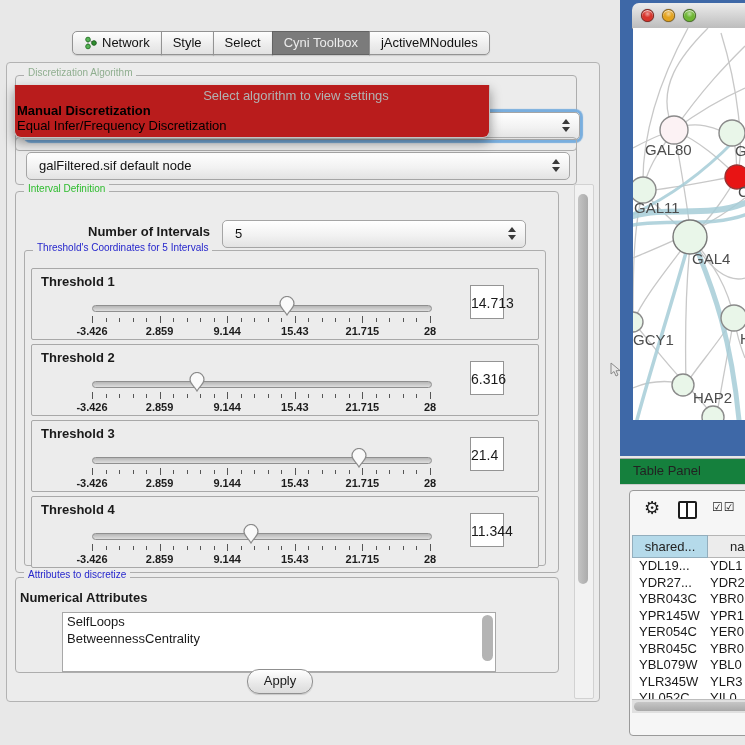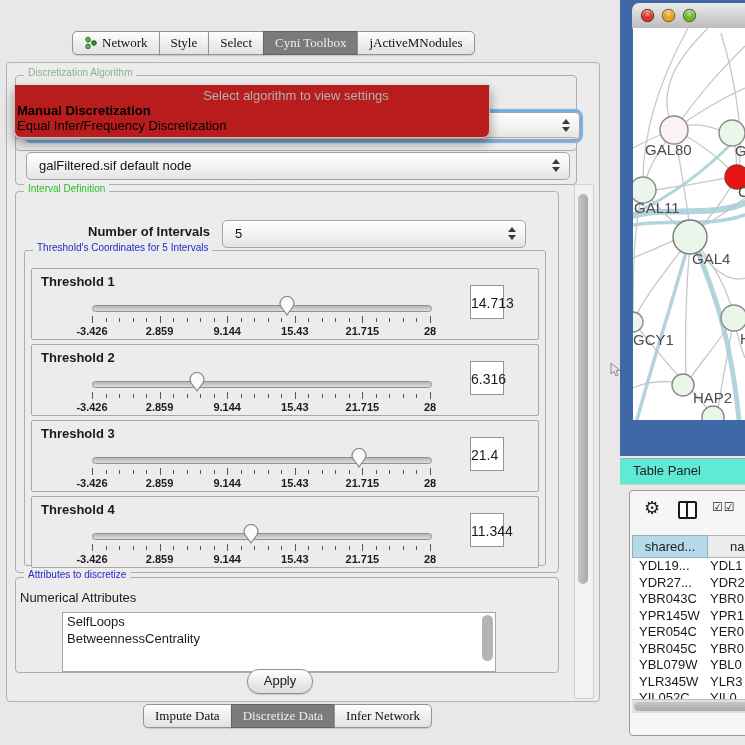--- a/index.html
+++ b/index.html
@@ -13,21 +13,21 @@
   .abs{position:absolute;}
 
   
   #left-win{position:absolute;left:0;top:0;width:620px;height:745px;}
   #titlebar{position:absolute;left:0;top:0;width:620px;height:26px;}
   #win-title{position:absolute;left:9px;top:5px;font-size:13px;color:#222;}
   #float-btn{position:absolute;left:575px;top:8px;width:9px;height:9px;border:1.5px solid #222;border-radius:2px;background:transparent;}
   #close-btn{position:absolute;left:593px;top:4px;font-size:13px;font-weight:bold;color:#111;}
 
   
-  .tabbar{position:absolute;display:flex;font-family:Liberation Serif, serif;}
+  .tabbar{position:absolute;display:flex;}
   .tab{
     height:22px;line-height:22px;padding:0 11px;border:1px solid #939393;margin-left:-1px;
     background:linear-gradient(#fefefe,#ececec 60%,#e2e2e2);color:#111;white-space:nowrap;
     display:flex;align-items:center;gap:5px;box-shadow:0 1px 1px rgba(0,0,0,0.12);
   }
   .tab.first{border-radius:5px 0 0 5px;margin-left:0;}
   .tab.last{border-radius:0 5px 5px 0;}
   .tab.selected{background:#7b7b7b;color:#ececec;border-color:#636363;}
 
   
@@ -92,21 +92,21 @@
   #cursor{position:absolute;left:610px;top:362px;z-index:50;}
 
   
   #right-panel{position:absolute;left:620px;top:0;width:125px;height:745px;background:#e8e8e8;}
   #net-win{position:absolute;left:0;top:0;width:125px;height:456px;background:#3e68a7;}
   #net-titlebar{position:absolute;left:12px;top:3px;width:113px;height:25px;
     background:linear-gradient(#ececec,#bdbdbd);border-radius:7px 0 0 0;border-bottom:1px solid #8f8f8f;}
   .light{position:absolute;top:6px;width:13px;height:13px;border-radius:50%;box-shadow:inset 0 1px 1px rgba(255,255,255,0.8), 0 0 1px rgba(0,0,0,0.6);}
   #net-canvas{position:absolute;left:13px;top:28px;width:112px;height:392px;background:#fff;overflow:hidden;}
 
-  #tp-bar{position:absolute;left:0;top:458px;width:125px;height:25px;background:#5eead4;
+  #tp-bar{position:absolute;left:0;top:458px;width:125px;height:25px;background:#15803d;
     border-top:1px solid #a9a9a9;border-bottom:1px solid #cbcbcb;}
   #tp-title{position:absolute;left:13px;top:4px;color:#222;}
   #tp-box{position:absolute;left:9px;top:490px;width:140px;height:244px;background:#f6f6f6;border:1px solid #9a9a9a;border-radius:4px;overflow:hidden;}
   #tp-gear{position:absolute;left:14px;top:6px;font-size:18px;color:#1c1c1c;}
   #tp-colicon{position:absolute;left:48px;top:10px;width:15px;height:14px;border:2px solid #1c1c1c;border-radius:2px;background:#fff;}
   #tp-colicon::after{content:"";position:absolute;left:6px;top:0;width:2px;height:14px;background:#1c1c1c;}
   #tp-checks{position:absolute;left:82px;top:9px;font-size:12px;color:#222;letter-spacing:1px;}
   #tp-header{position:absolute;left:2px;top:44px;width:140px;height:23px;display:flex;}
   #tp-header .h1{width:76px;background:#b5daea;border:1px solid #93aebd;text-align:center;line-height:21px;color:#222;box-sizing:border-box;}
   #tp-header .h2{flex:1;background:#ececec;border:1px solid #b5b5b5;border-left:none;line-height:21px;padding-left:22px;color:#222;box-sizing:border-box;}
@@ -368,48 +368,37 @@
               <span style="left: 80%;">21.715</span>
               <span style="left: 100%;">28</span>
             </div>
             <div class="val">11.344</div>
           </div>
         </div>
     </div>
 
     <div class="group" style="left:8px;top:514px;width:542px;height:94px;">
       <span class="group-label lbl-blue">Attributes to discretize</span>
-      <span class="abs" style="left:4px;top:12px;font-weight:normal;">Numerical Attributes</span>
+      <span class="abs" style="left:4px;top:12px;font-weight:bold;">Numerical Attributes</span>
       <div id="attr-list">
         <div id="attr-items">
             <div class="li">SelfLoops</div>
             <div class="li">BetweennessCentrality</div>
           </div>
         <div id="attr-scroll"></div>
       </div>
     </div>
 
     <div id="apply-btn">Apply</div>
 
     <div id="vscroll">
       <div class="thumb"></div>
     </div>
   </div>
 
-  <div id="bottom-tabs" class="tabbar" style="left:143px;top:704px;">
-      <div class="tab first">
-        <span>Impute Data</span>
-      </div>
-      <div class="tab selected">
-        <span>Discretize Data</span>
-      </div>
-      <div class="tab last">
-        <span>Infer Network</span>
-      </div>
-    </div>
 </div>
 
 <svg id="cursor" width="11" height="15" viewBox="0 0 11 15">
   <path d="M1,1 L1,12 L4,9.5 L6,14 L8,13 L6,8.8 L10,8.5 Z" fill="#e8e8e8" stroke="#8a8a8a" stroke-width="1"></path>
 </svg>
 
 <div id="right-panel">
 
   <div id="net-win">
     <div id="net-titlebar">

